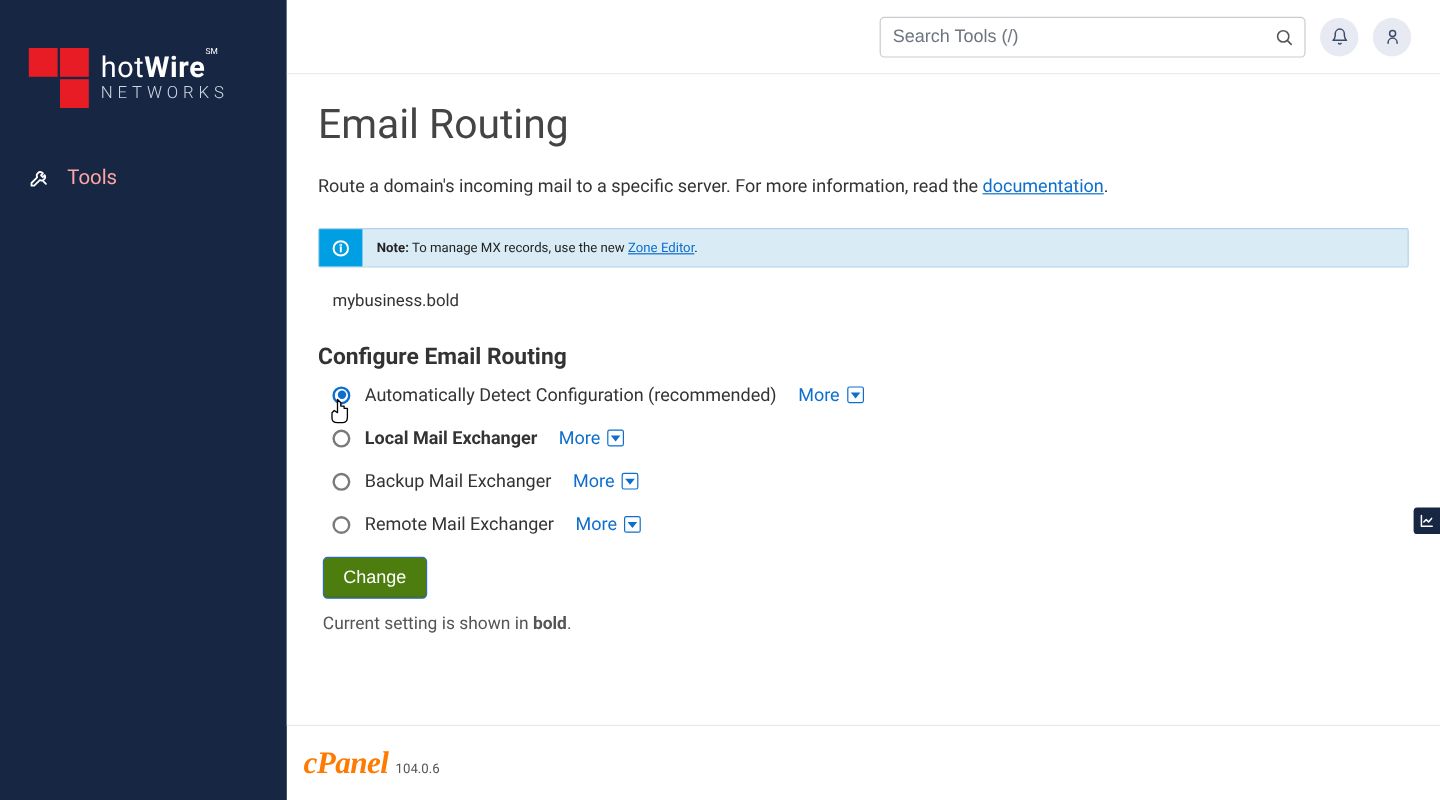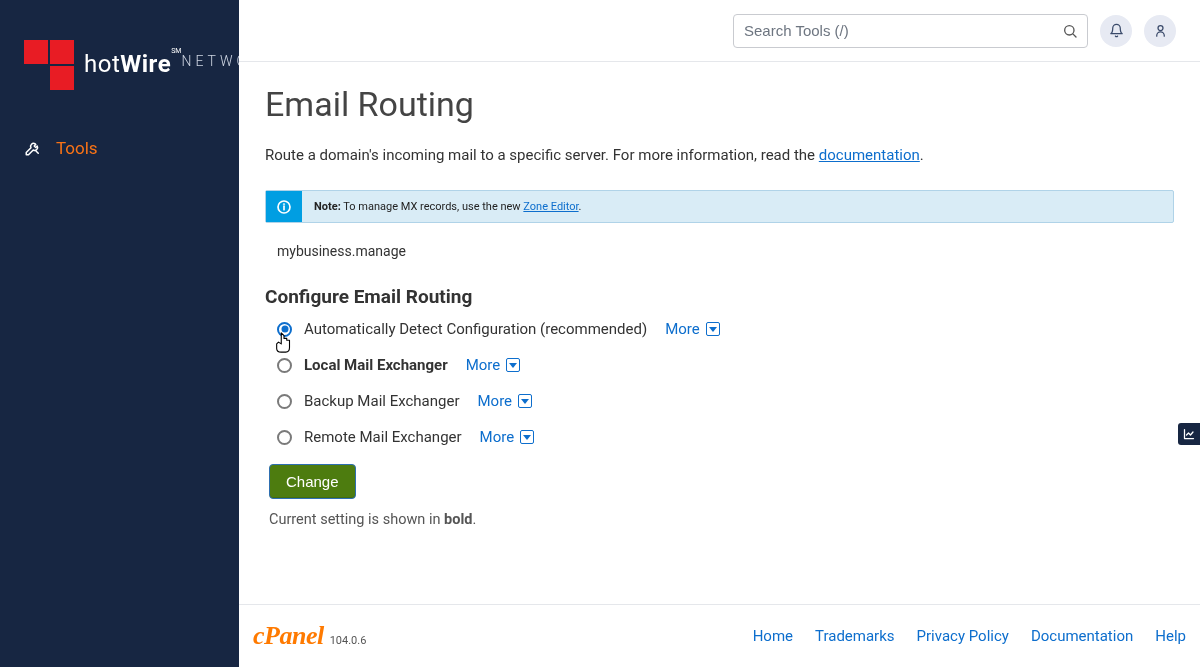--- a/index.html
+++ b/index.html
@@ -7,27 +7,27 @@
 
 .app { display: flex; min-height: 667px; width: 1200px; position: relative; }
 
 
 .sidebar { width: 239px; background: #172642; color: #fff; flex-shrink: 0; display: flex; flex-direction: column; }
 .logo-box { padding: 40px 24px 36px 24px; }
 .logo { display: flex; align-items: center; gap: 10px; }
 .logo-squares { display: grid; grid-template-columns: 24px 24px; grid-template-rows: 24px 24px; gap: 2px; }
 .logo-squares .sq { background: #e81c24; }
 .logo-squares .sq.empty { background: transparent; }
-.logo-text { display: flex; flex-direction: row; line-height: 1.05; justify-content: flex-end; }
+.logo-text { display: flex; flex-direction: column; line-height: 1.05; justify-content: flex-end; }
 .logo-text .brand { font-size: 24px; font-weight: 400; letter-spacing: 0.5px; position: relative; }
 .logo-text .brand b { font-weight: 700; }
 .logo-text .brand sup { font-size: 7px; letter-spacing: 0; position: relative; top: -10px; }
 .logo-text .sub { font-size: 14px; letter-spacing: 4px; color: #cfd6e3; font-weight: 300; margin-top: 2px; text-align: right; }
 
-.sidebar-item { display: flex; align-items: center; gap: 14px; padding: 12px 24px; color: #f97316; cursor: pointer; font-size: 17px; }
+.sidebar-item { display: flex; align-items: center; gap: 14px; padding: 12px 24px; color: #fca5a5; cursor: pointer; font-size: 17px; }
 
 
 .main { flex: 1; display: flex; flex-direction: column; min-width: 0; }
 .topbar { height: 62px; display: flex; align-items: center; justify-content: flex-end; padding: 0 24px; gap: 12px; border-bottom: 1px solid #e5e7eb; background: #fff; }
 .search-wrap { position: relative; width: 355px; }
 .search-input { width: 100%; height: 34px; border: 1px solid #c9cbd0; border-radius: 4px; padding: 0 38px 0 10px; font-size: 15px; color: #555; }
 .search-input::placeholder { color: #6d7580; }
 .search-btn { position: absolute; right: 0; top: 0; height: 34px; width: 36px; display: flex; align-items: center; justify-content: center; cursor: pointer; color: #555; }
 .icon-pill { width: 32px; height: 32px; border-radius: 50%; background: #e7eaf3; display: flex; align-items: center; justify-content: center; cursor: pointer; color: #3a4a6a; }
 
@@ -147,21 +147,21 @@
               <circle cx="12" cy="12" r="9"></circle>
               <line x1="12" y1="11" x2="12" y2="16"></line>
               <circle cx="12" cy="8" r="0.5" fill="#fff"></circle>
             </svg>
         </div>
         <div class="info-text">
           <b>Note:</b><span> To manage MX records, use the new </span><a>Zone Editor</a><span>.</span>
         </div>
       </div>
 
-      <div class="domain-value">mybusiness.manage</div>
+      <div class="domain-value">mybusiness.bold</div>
 
       <div class="section-title">Configure Email Routing</div>
       <div class="radio-list">
 
         <div class="radio-row">
           <span class="radio selected"></span>
           <span class="radio-label">Automatically Detect Configuration (recommended)</span>
           <span class="more-link">
             <span>More</span>
             <span class="more-caret"></span>
@@ -204,27 +204,20 @@
       <button class="btn">Change</button>
       <div class="hint">
         <span>Current setting is shown in </span><b>bold</b><span>.</span>
       </div>
     </div>
 
     <div class="footer">
       <div class="footer-left">
         <span class="cpanel-logo">cPanel</span>
         <span class="footer-version">104.0.6</span>
-      </div>
-      <div class="footer-links">
-        <a>Home</a>
-        <a>Trademarks</a>
-        <a>Privacy Policy</a>
-        <a>Documentation</a>
-        <a>Help</a>
       </div>
     </div>
   </div>
 
   <div class="float-tab">
     <span>
       <svg width="12" height="12" viewBox="0 0 24 24" fill="none" stroke="#fff" stroke-width="2.5" stroke-linecap="round" stroke-linejoin="round">
           <path d="M3 3v18h18"></path>
           <path d="M7 14l4-4 4 4 5-6"></path>
         </svg>

